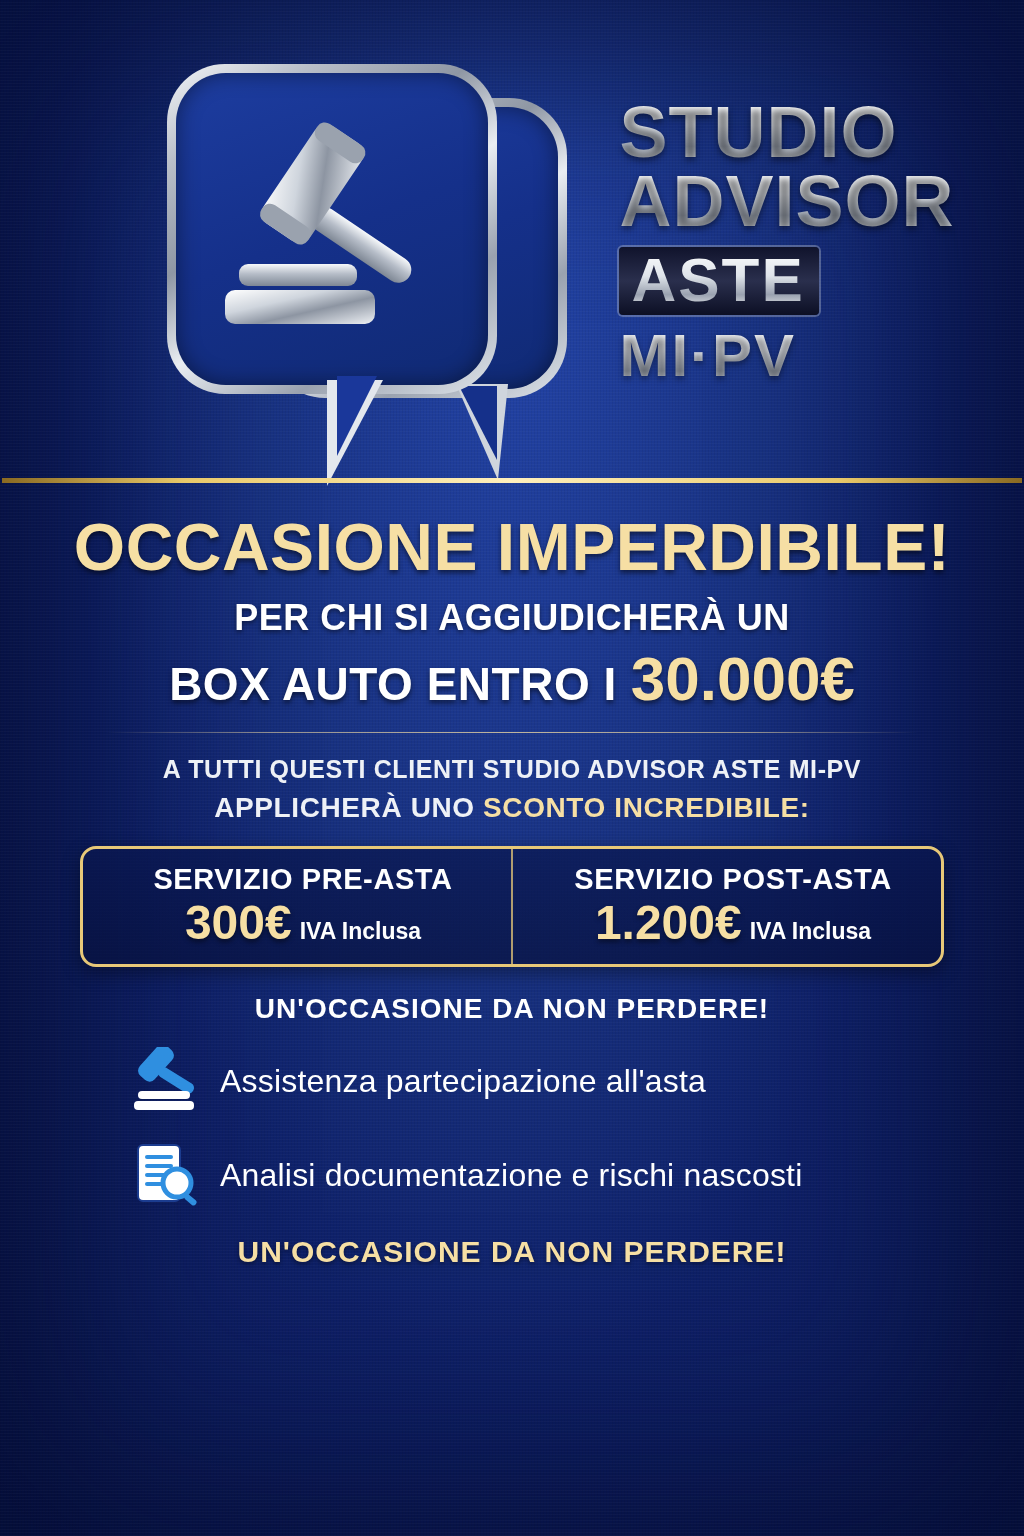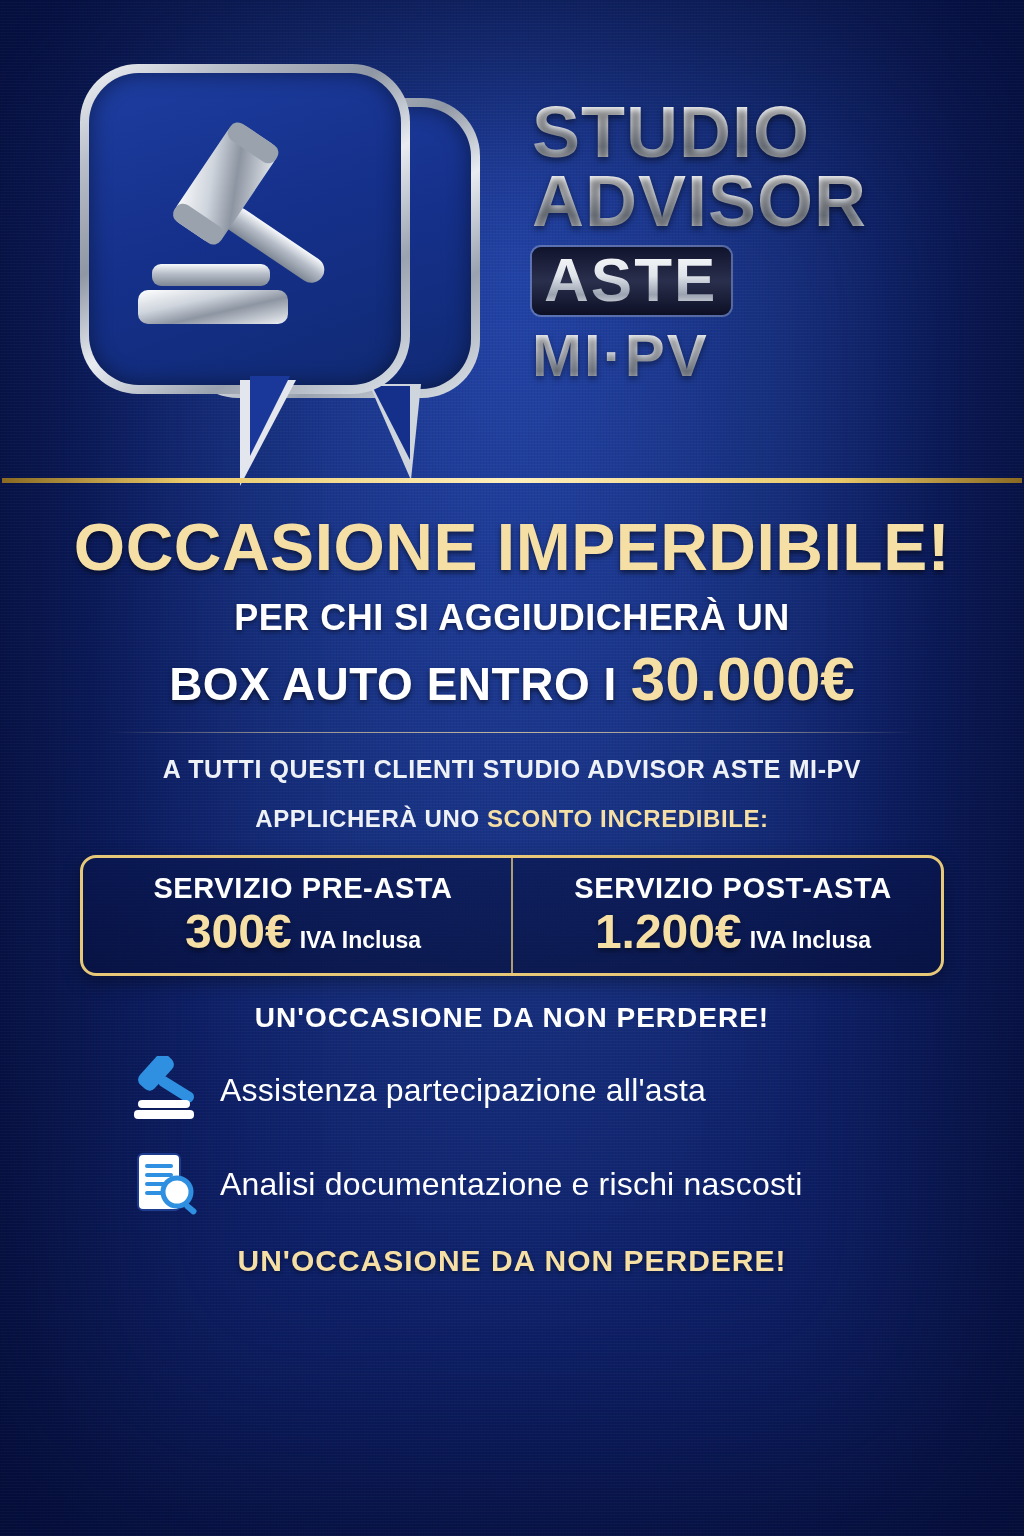--- a/index.html
+++ b/index.html
@@ -34,22 +34,23 @@
     box-shadow: inset 0 0 220px 60px rgba(3,10,45,0.75);
     pointer-events: none;
   }
 
   
   .header {
     position: relative;
     height: 478px;
     display: flex;
     align-items: center;
-    padding-left: 64px;
+    padding-left: 82px;
     z-index: 3;
+    justify-content: center;
   }
   .logo-mark {
     position: relative;
     width: 410px;
     height: 370px;
     flex: none;
   }
   .bubble {
     position: absolute;
     border-radius: 58px;
@@ -114,21 +115,21 @@
     -webkit-background-clip: text;
     background-clip: text;
     color: transparent;
     text-shadow: 0 3px 6px rgba(0,0,0,0.45);
   }
   .logo-aste-wrap {
     display: inline-block;
     margin-top: 11px;
     padding: 2px 14px 4px 12px;
     background: linear-gradient(180deg, #10132c 0%, #2a2f4d 50%, #0c0f24 100%);
-    border-radius: 9px;
+    border-radius: 4px;
     box-shadow: 0 0 0 2px rgba(200,206,216,0.35);
   }
   .logo-aste {
     font-size: 62px;
     font-weight: 800;
     letter-spacing: 2px;
     line-height: 1;
     background: linear-gradient(180deg, #ffffff 0%, #dfe4ea 45%, #9aa2b0 72%, #ffffff 100%);
     -webkit-background-clip: text;
     background-clip: text;
@@ -202,22 +203,22 @@
     background: linear-gradient(90deg, rgba(246,223,164,0) 0%, rgba(246,223,164,0.55) 20%, rgba(246,223,164,0.75) 50%, rgba(246,223,164,0.55) 80%, rgba(246,223,164,0) 100%);
   }
   .clients {
     margin-top: 22px;
     font-size: 25px;
     font-weight: 600;
     letter-spacing: 0.6px;
     color: #eef1f6;
   }
   .clients2 {
-    margin-top: 21px;
-    font-size: 24px;
+    margin-top: 8px;
+    font-size: 28px;
     font-weight: 600;
     letter-spacing: 0.6px;
     color: #eef1f6;
   }
   .clients2 b { color: #f6dfa4; font-weight: 800; }
 
   .price-box {
     margin: 22px auto 0 auto;
     width: 864px;
     border: 3px solid #e7c878;

